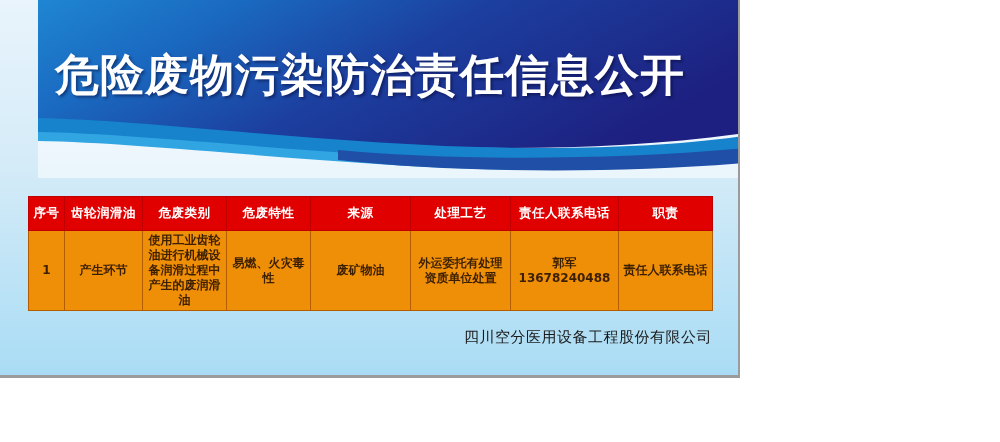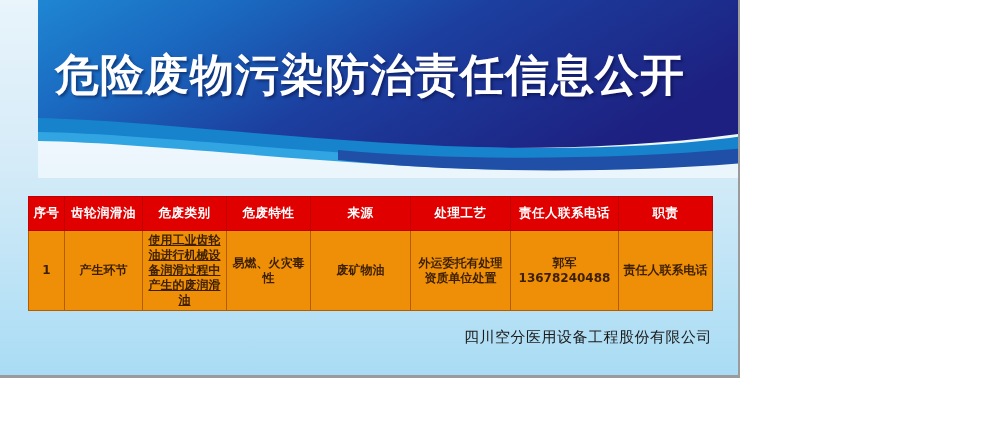--- a/index.html
+++ b/index.html
@@ -87,21 +87,21 @@
     font-weight: bold;
     height: 75px;
     padding: 2px 3px;
     border: 1px solid #b35c00;
     text-align: center;
     vertical-align: middle;
     line-height: 15px;
   }
   td.cell-idx { font-size: 13px; font-weight: normal; }
   td.cell-phone { line-height: 18px; font-weight: normal; font-size: 13px; }
-  td.cell-narrow { line-height: 15px; text-decoration: underline; }
+  td.cell-narrow { line-height: 15px; }
 
   
   col.c0 { width: 36px; }
   col.c1 { width: 78px; }
   col.c2 { width: 84px; }
   col.c3 { width: 84px; }
   col.c4 { width: 100px; }
   col.c5 { width: 100px; }
   col.c6 { width: 108px; }
   col.c7 { width: 94px; }

